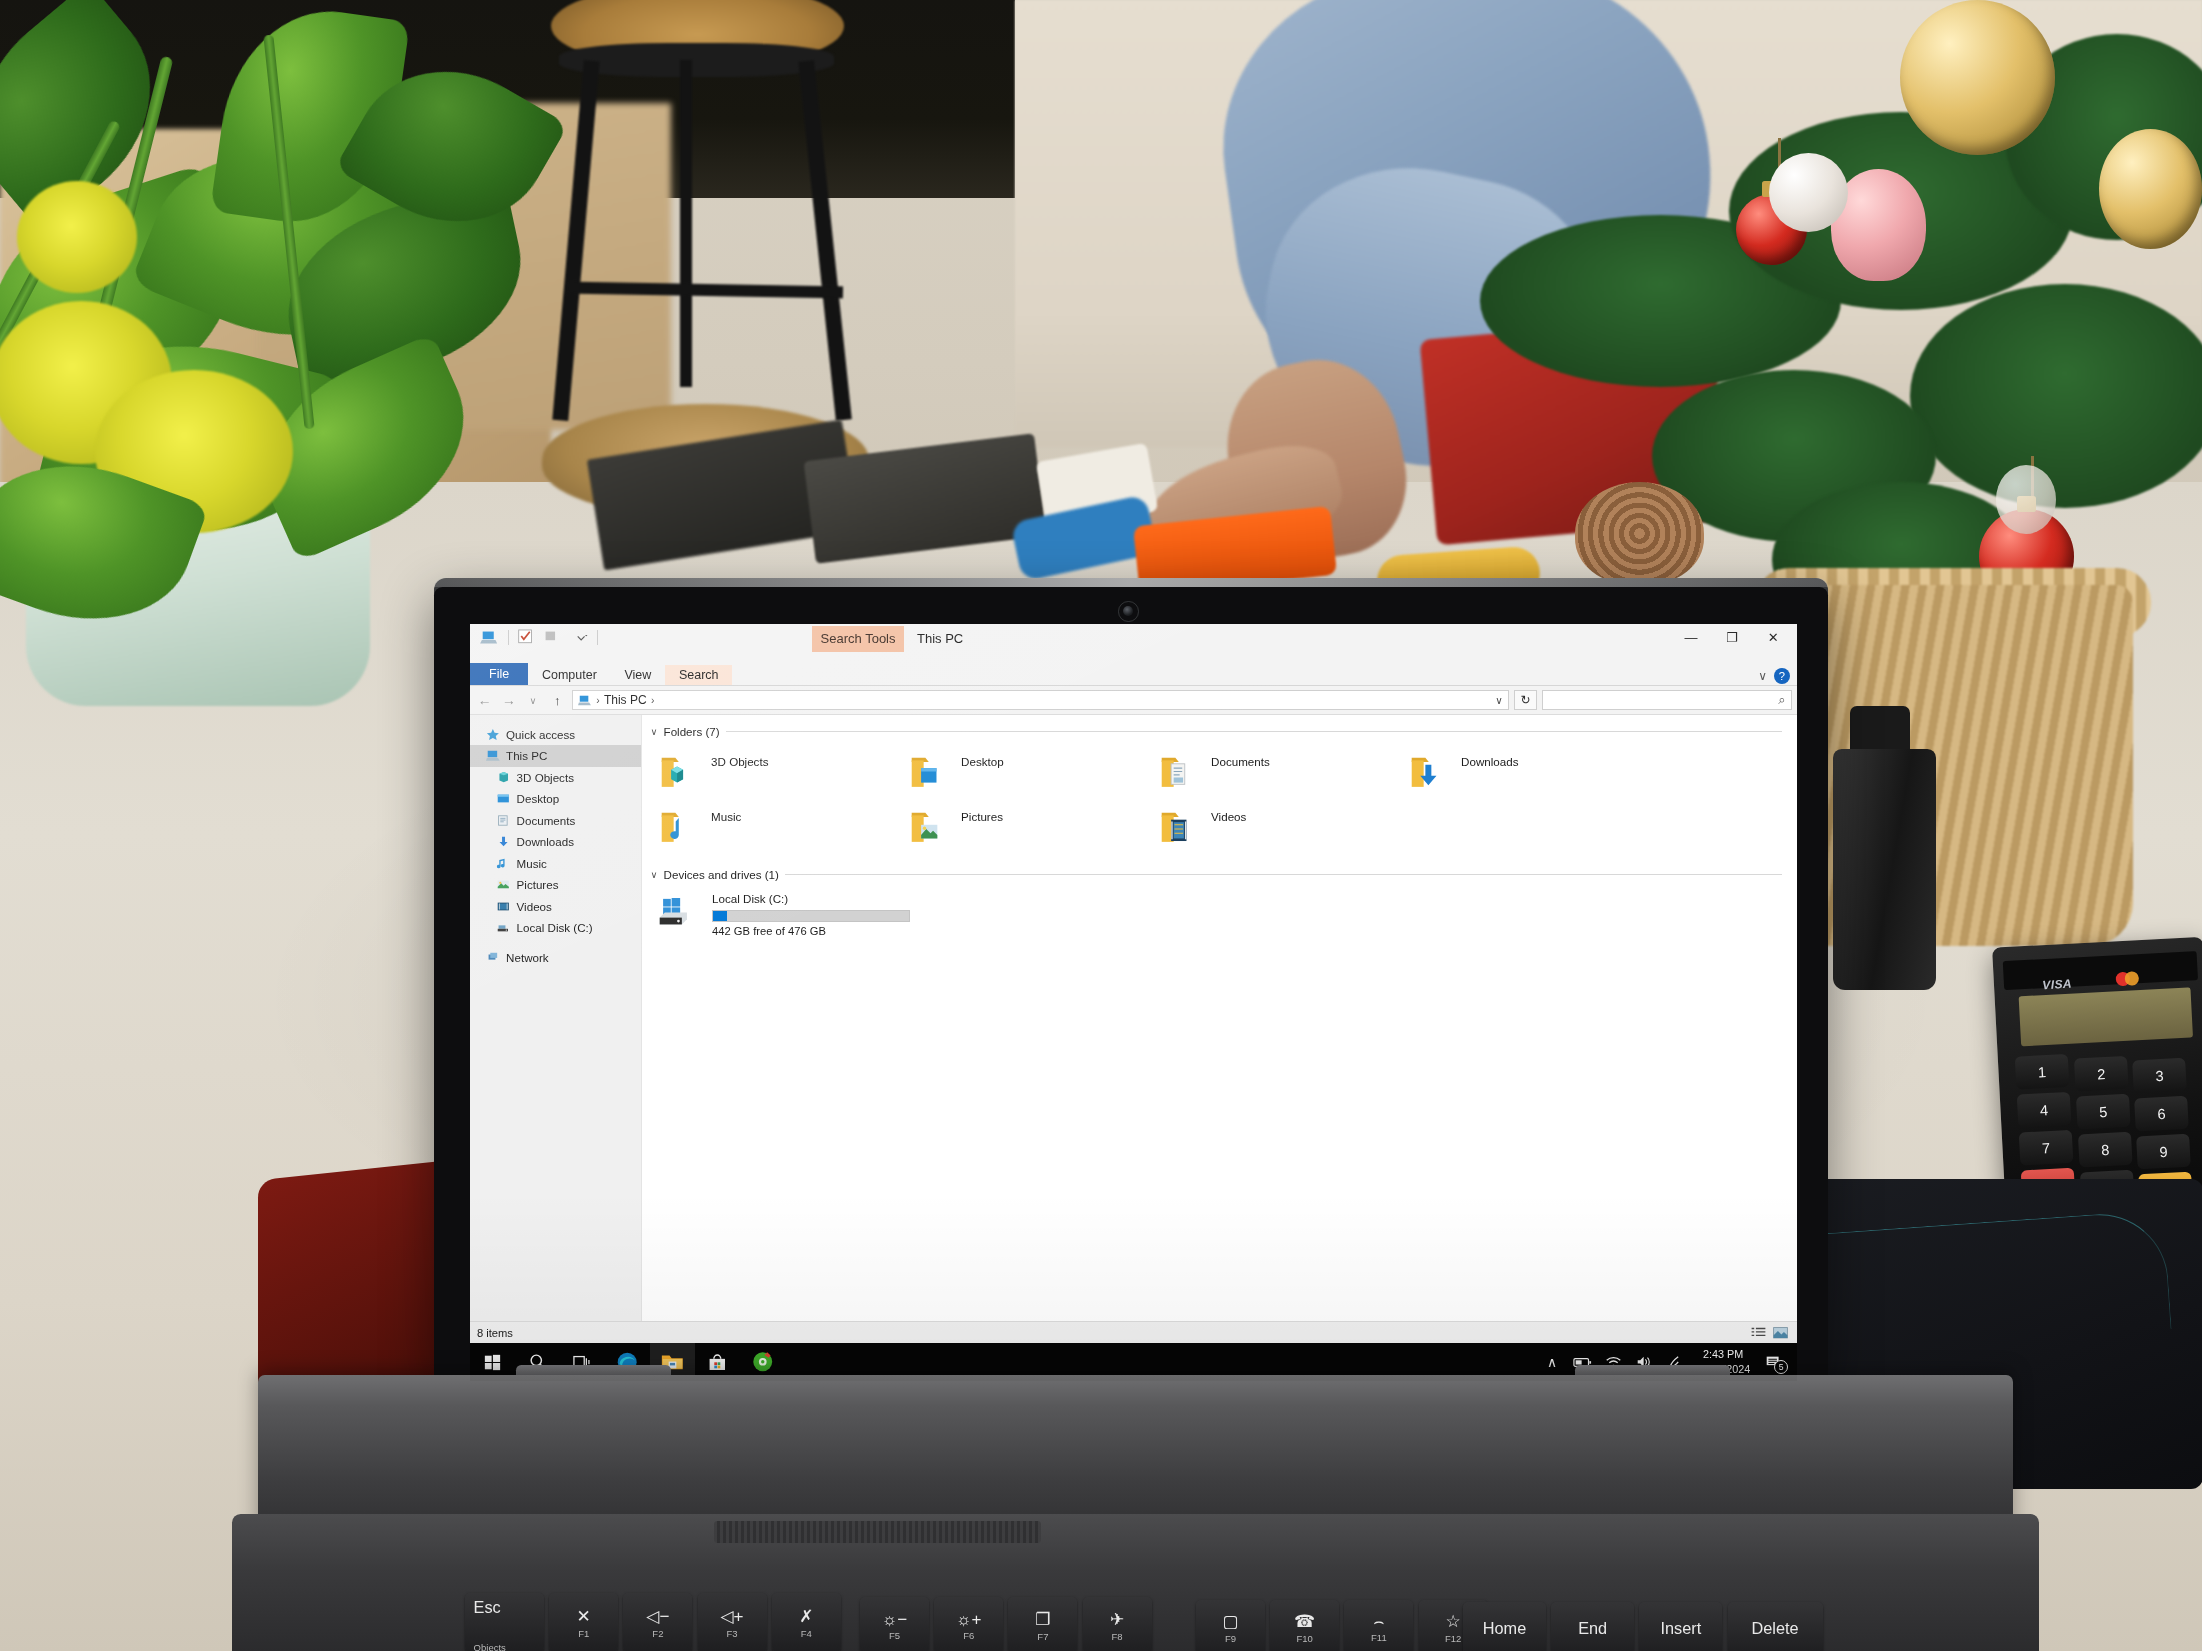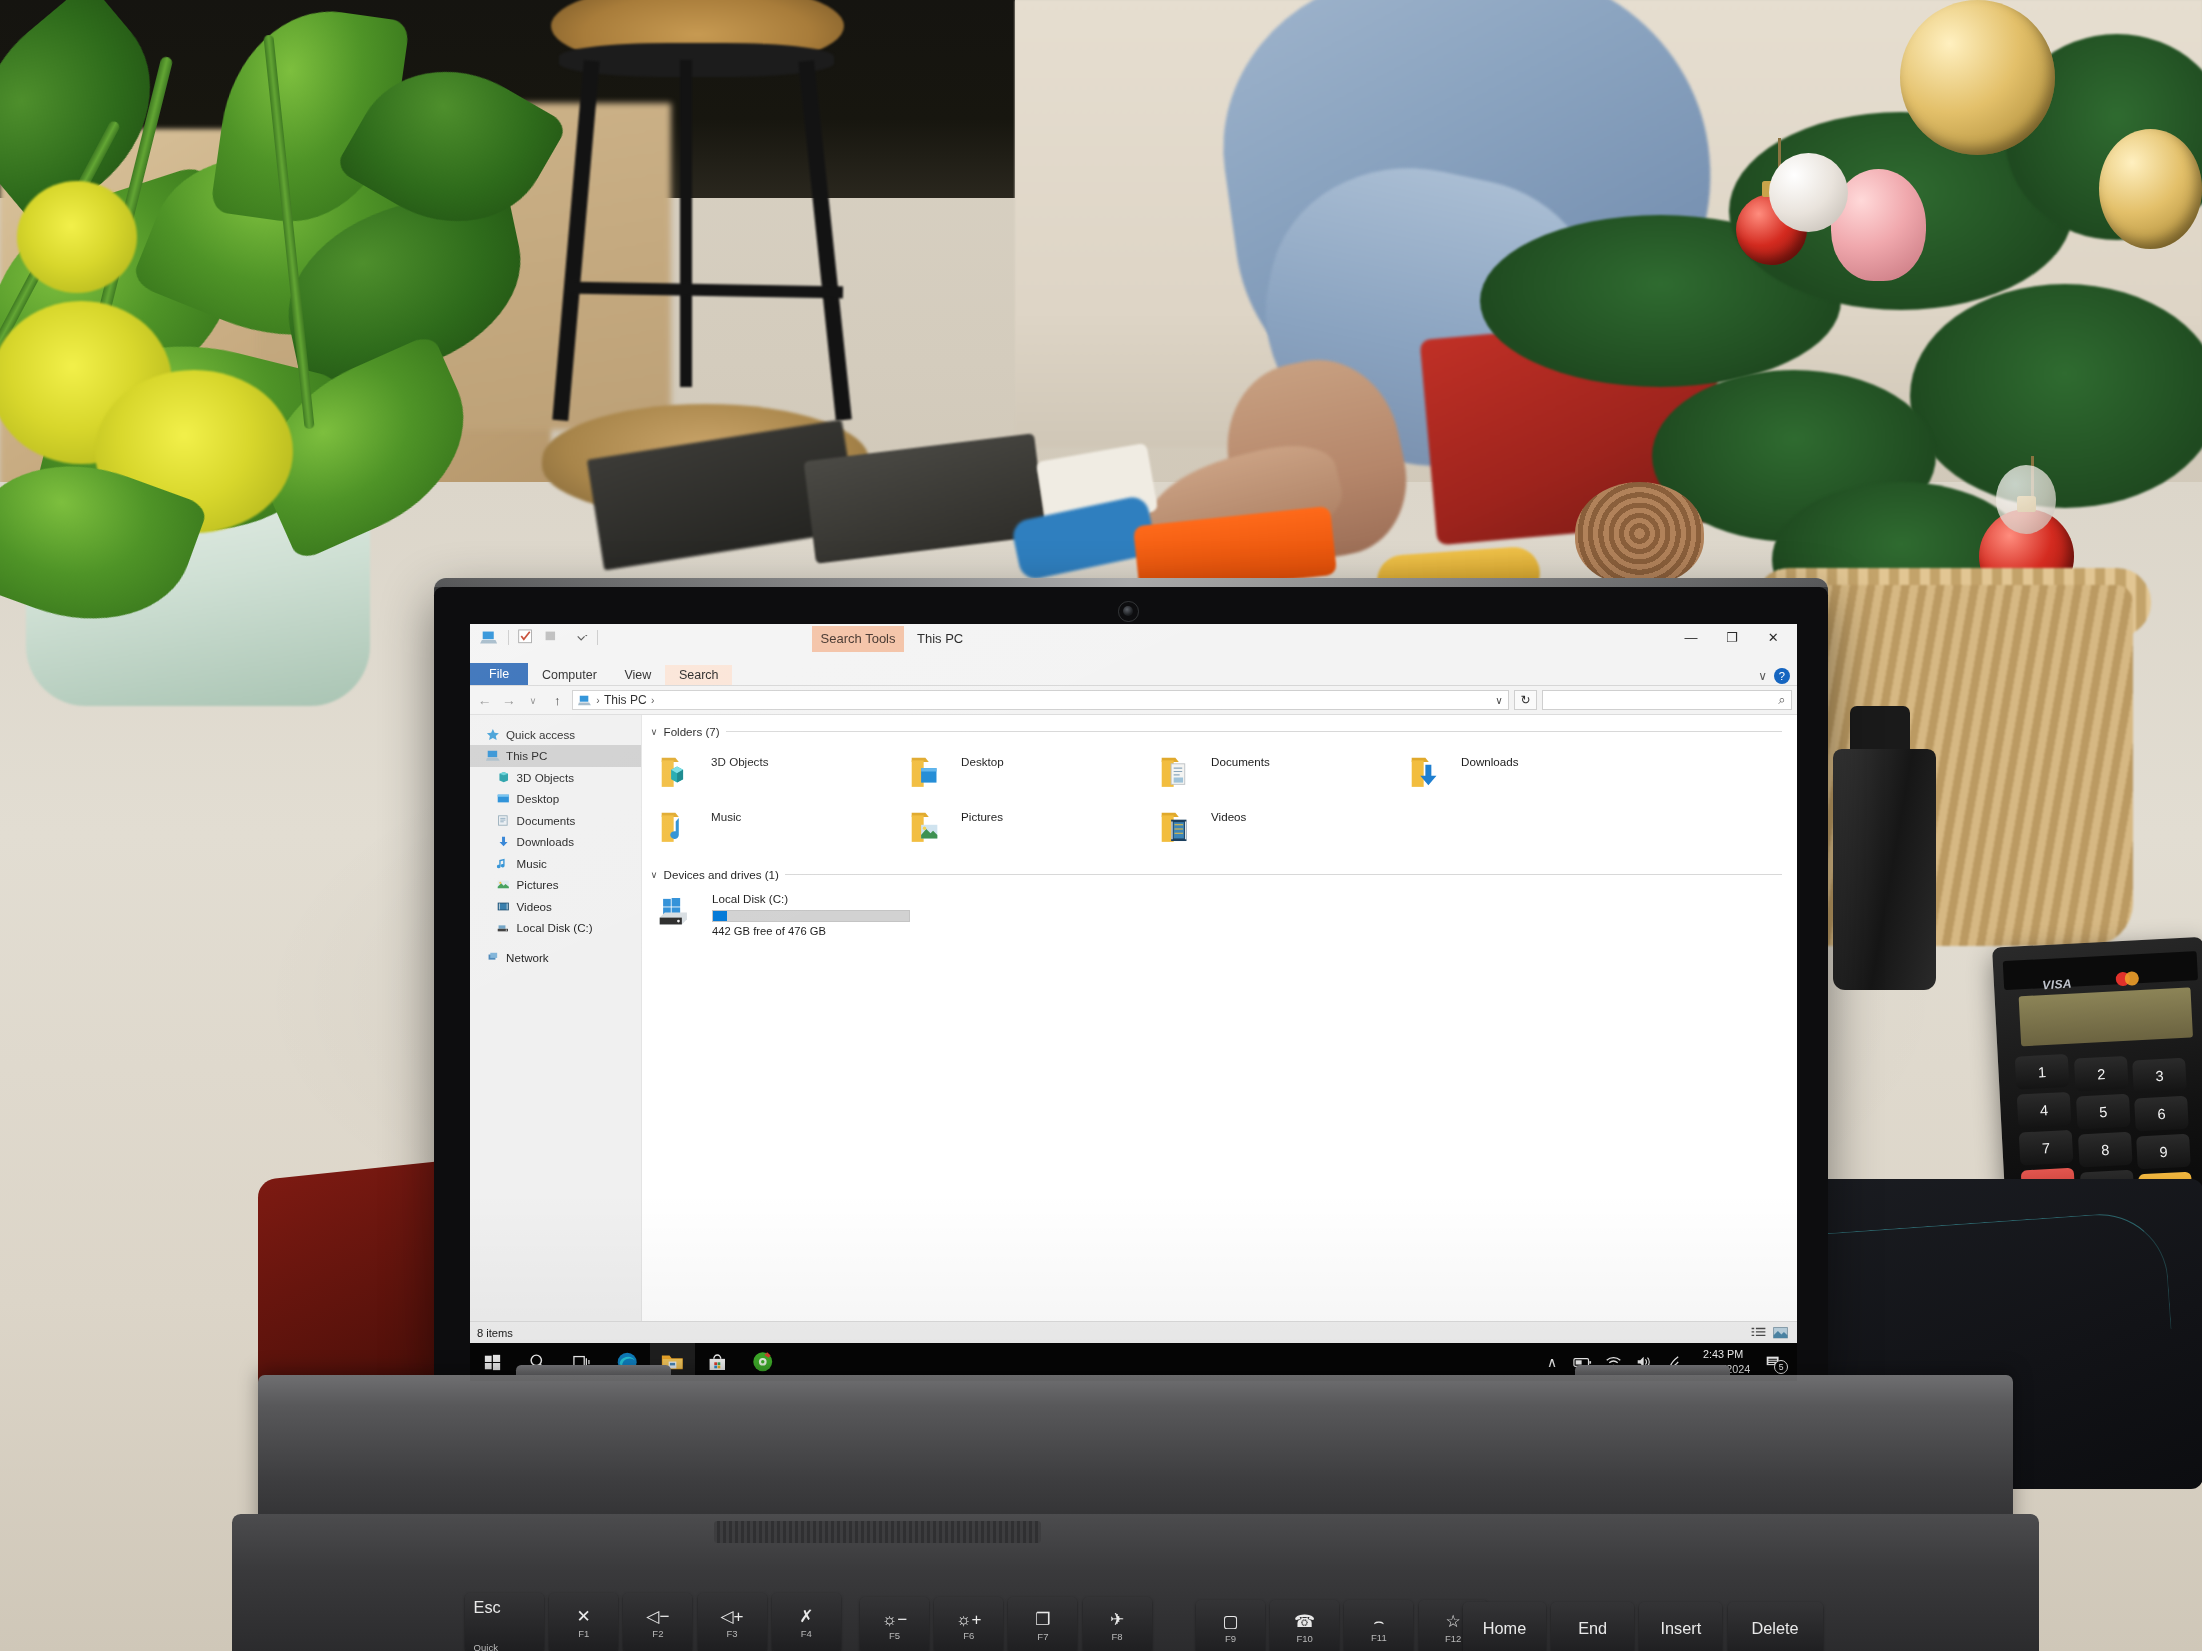--- a/index.html
+++ b/index.html
@@ -1014,21 +1014,21 @@
   <div class="lenovo-badge"></div>
   <div class="lenovo-text">Lenovo</div>
 
   <div class="base"></div>
   <div class="base-front"></div>
   <div class="speaker"></div>
 
   <div class="keyrow" style="left:465px; top:1593px;">
     <div class="key" style="width:79px;height:59px;align-items:flex-start;padding:5.2px 0 0 8.6px;gap:24px;">
       <span style="font-size:16.3px;">Esc</span>
-      <span class="sub">Quick</span>
+      <span class="sub">Objects</span>
     </div>
     <div class="key" style="width:69px;height:59px;">
       <span>✕</span>
       <span class="sub">F1</span>
     </div>
     <div class="key" style="width:69px;height:59px;">
       <span>◁−</span>
       <span class="sub">F2</span>
     </div>
     <div class="key" style="width:69px;height:59px;">

